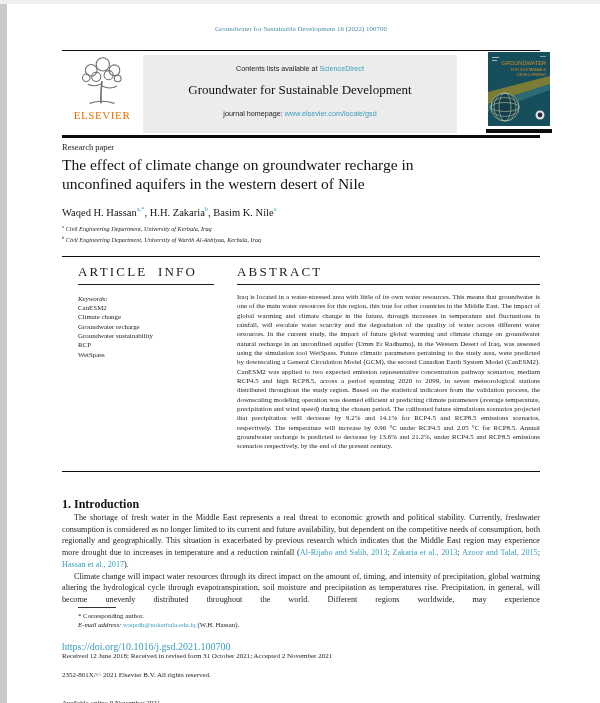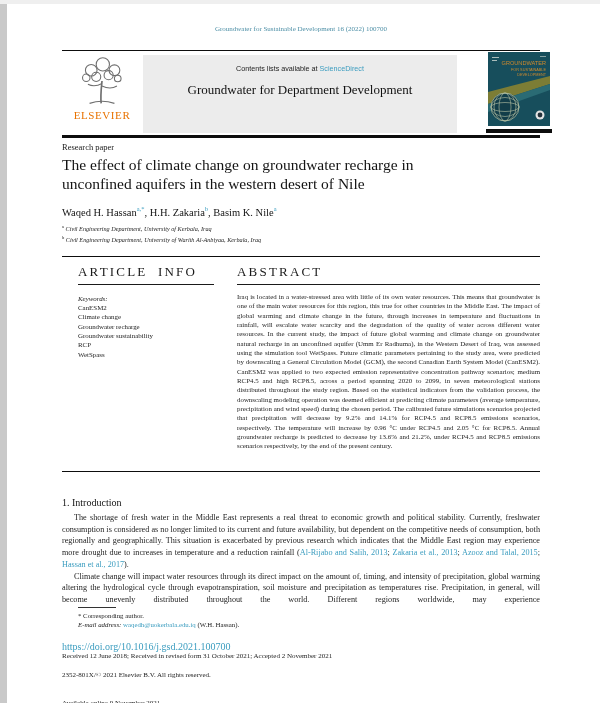--- a/index.html
+++ b/index.html
@@ -46,21 +46,21 @@
   
   .col-head { font-size:13px; letter-spacing:2.2px; word-spacing:5px; color:#1a1a1a; }
   .col-rule { background:#1a1a1a; height:0.9px; margin-top:4px; }
   .col-left  { left:71px; top:260px; width:136px; }
   .col-right { left:230px; top:260px; width:303px; }
   .kw-label { margin-top:9px; font-size:6.9px; font-style:italic; line-height:9.3px; }
   .kw-item { font-size:6.9px; line-height:9.3px; }
   .abstract-text { margin-top:7px; font-size:6.9px; line-height:9.35px; text-align:justify; color:#1d1d1d; }
 
   
-  .intro-head { left:55px; top:493px; font-size:10px; font-weight:normal; color:#131313; }
+  .intro-head { left:55px; top:493px; font-size:12px; font-weight:bold; color:#131313; }
   .intro-body { left:55px; top:508px; width:478px; font-size:8.2px; line-height:11.7px; text-align:justify; color:#1d1d1d; }
   .intro-body p { text-indent:12px; }
   .intro-body p.cutoff { text-align-last:justify; }
   .cite { color:#3a9cbf; cursor:pointer; }
 
   
   .fn-rule { left:71px; top:603px; width:38px; height:0.9px; background:#333; }
   .fn-line1 { left:71px; top:608px; font-size:6.8px; }
   .fn-line2 { left:71px; top:617px; font-size:6.8px; }
   .fn-line2 .lbl { font-style:italic; }
@@ -96,21 +96,22 @@
           <path d="M35 36 Q45 41 53 36"></path>
           <path d="M20 57 Q35 52 50 57"></path>
         </g>
       </svg>
     </span>
     <div class="elsevier-word">ELSEVIER</div>
   </div>
 
   <div class="abs graybox">
     <div class="contents-line"><span>Contents lists available at </span><a class="teal">ScienceDirect</a></div>
-    <div class="mast-title">Groundwater for Department Development</div>
+    <div class="mast-title">Groundwater for Sustainable Development</div>
+    <div class="homepage-line"><span>journal homepage: </span><a class="teal">www.elsevier.com/locate/gsd</a></div>
   </div>
 
   <div class="abs cover">
     <svg width="62" height="74" viewBox="0 0 62 74">
       <rect x="0" y="0" width="62" height="74" fill="#174e5c"></rect>
       <rect x="4" y="5" width="7" height="1" fill="#cfd8d2" opacity="0.8"></rect>
       <rect x="4" y="8" width="5" height="1" fill="#cfd8d2" opacity="0.8"></rect>
       <rect x="52" y="4" width="6" height="1" fill="#cfd8d2" opacity="0.6"></rect>
       <text x="58" y="13" text-anchor="end" font-size="5.6" fill="#cf8a2d" font-family="Liberation Sans, sans-serif">GROUNDWATER</text>
       <text x="58" y="19" text-anchor="end" font-size="3.8" fill="#cf8a2d" font-family="Liberation Sans, sans-serif">FOR SUSTAINABLE</text>

